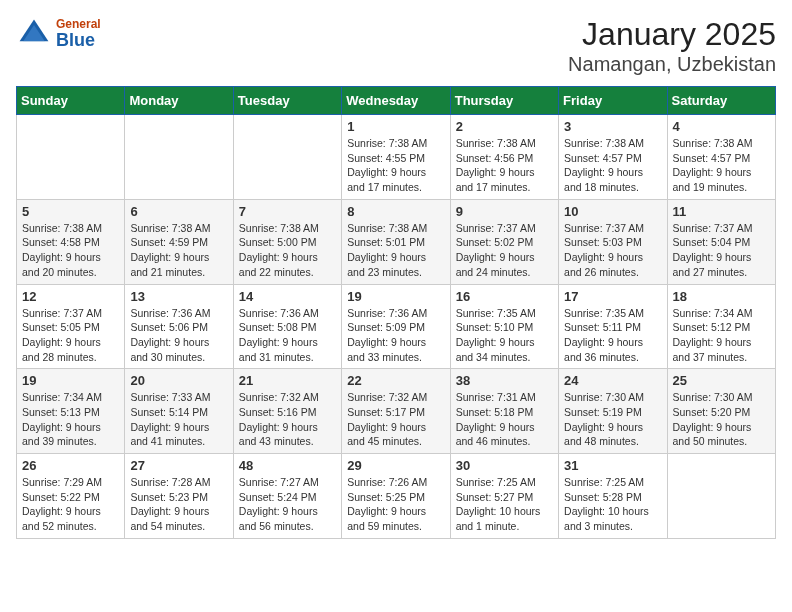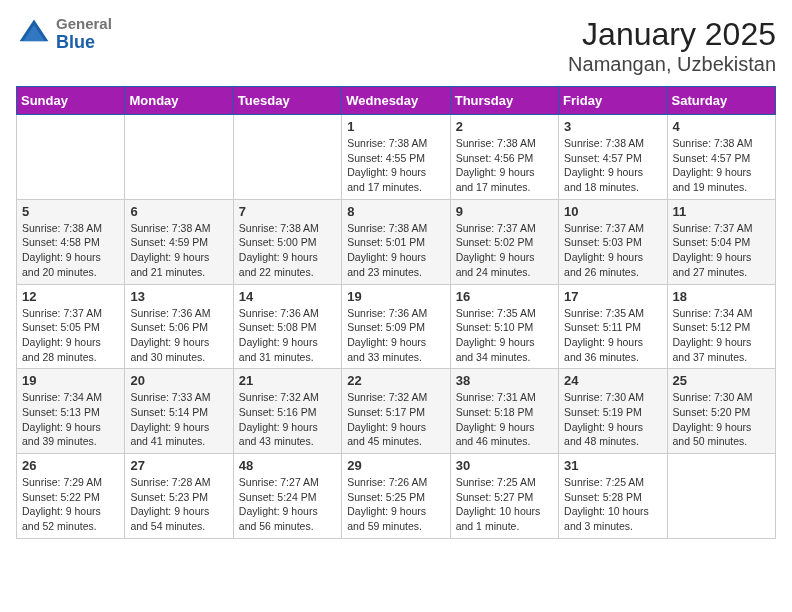--- a/index.html
+++ b/index.html
@@ -20,23 +20,23 @@
       display: flex;
       align-items: center;
       gap: 4px;
     }
     .logo-text {
       display: flex;
       flex-direction: column;
       line-height: 1.1;
     }
     .logo-general {
-      font-size: 15px;
+      font-size: 12px;
       font-weight: bold;
-      color: #737373;
+      color: #c2410c;
     }
     .logo-blue {
       font-size: 18px;
       font-weight: bold;
       color: #1a5fa8;
     }
     .logo-icon {
       width: 36px;
       height: 36px;
     }
@@ -51,21 +51,21 @@
     .location-title {
       font-size: 20px;
       color: #444;
     }
     .calendar {
       width: 100%;
       border-collapse: collapse;
       border: 1px solid #ccc;
     }
     .calendar th {
-      background-color: #a21caf;
+      background-color: #15803d;
       color: #fff;
       padding: 6px 4px;
       font-size: 13px;
       font-weight: bold;
       text-align: left;
       border: 1px solid #1a5fa8;
     }
     .calendar td {
       border: 1px solid #ccc;
       vertical-align: top;

